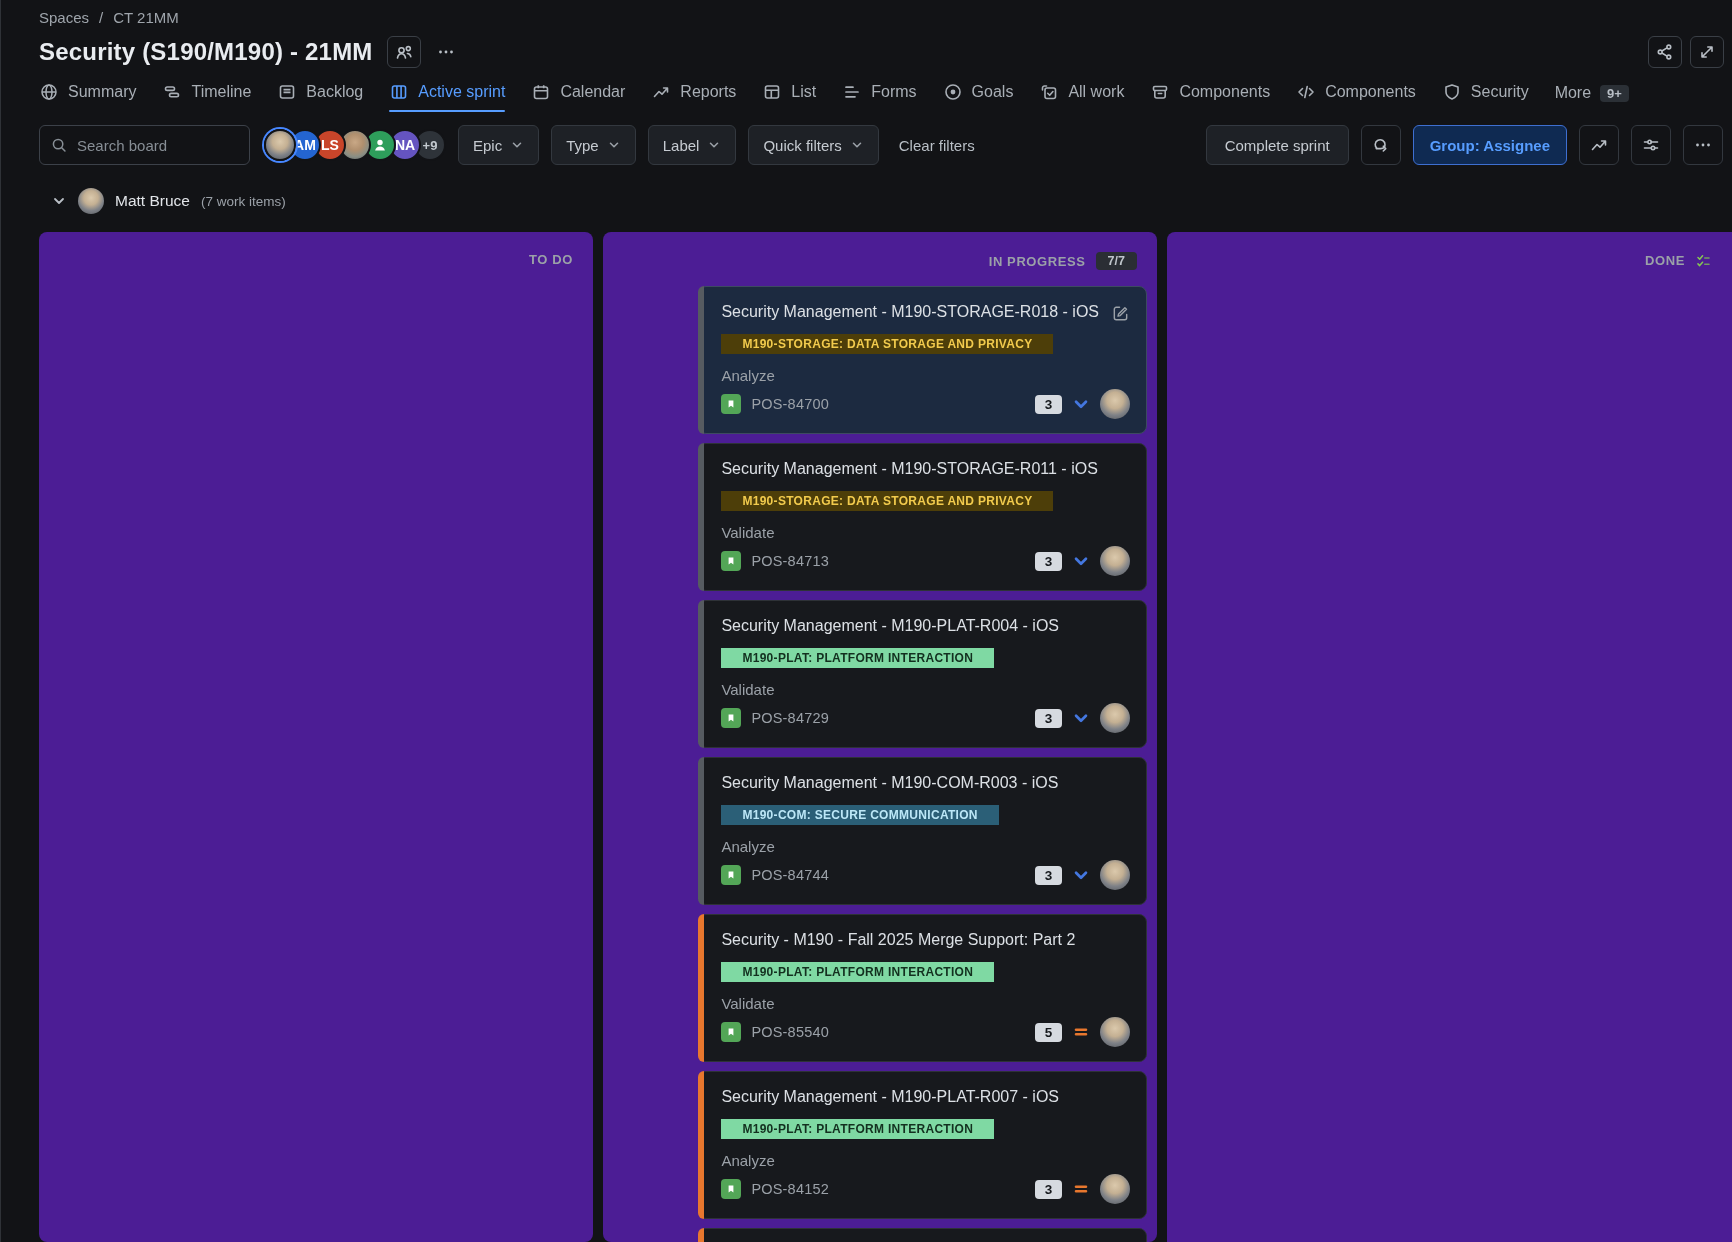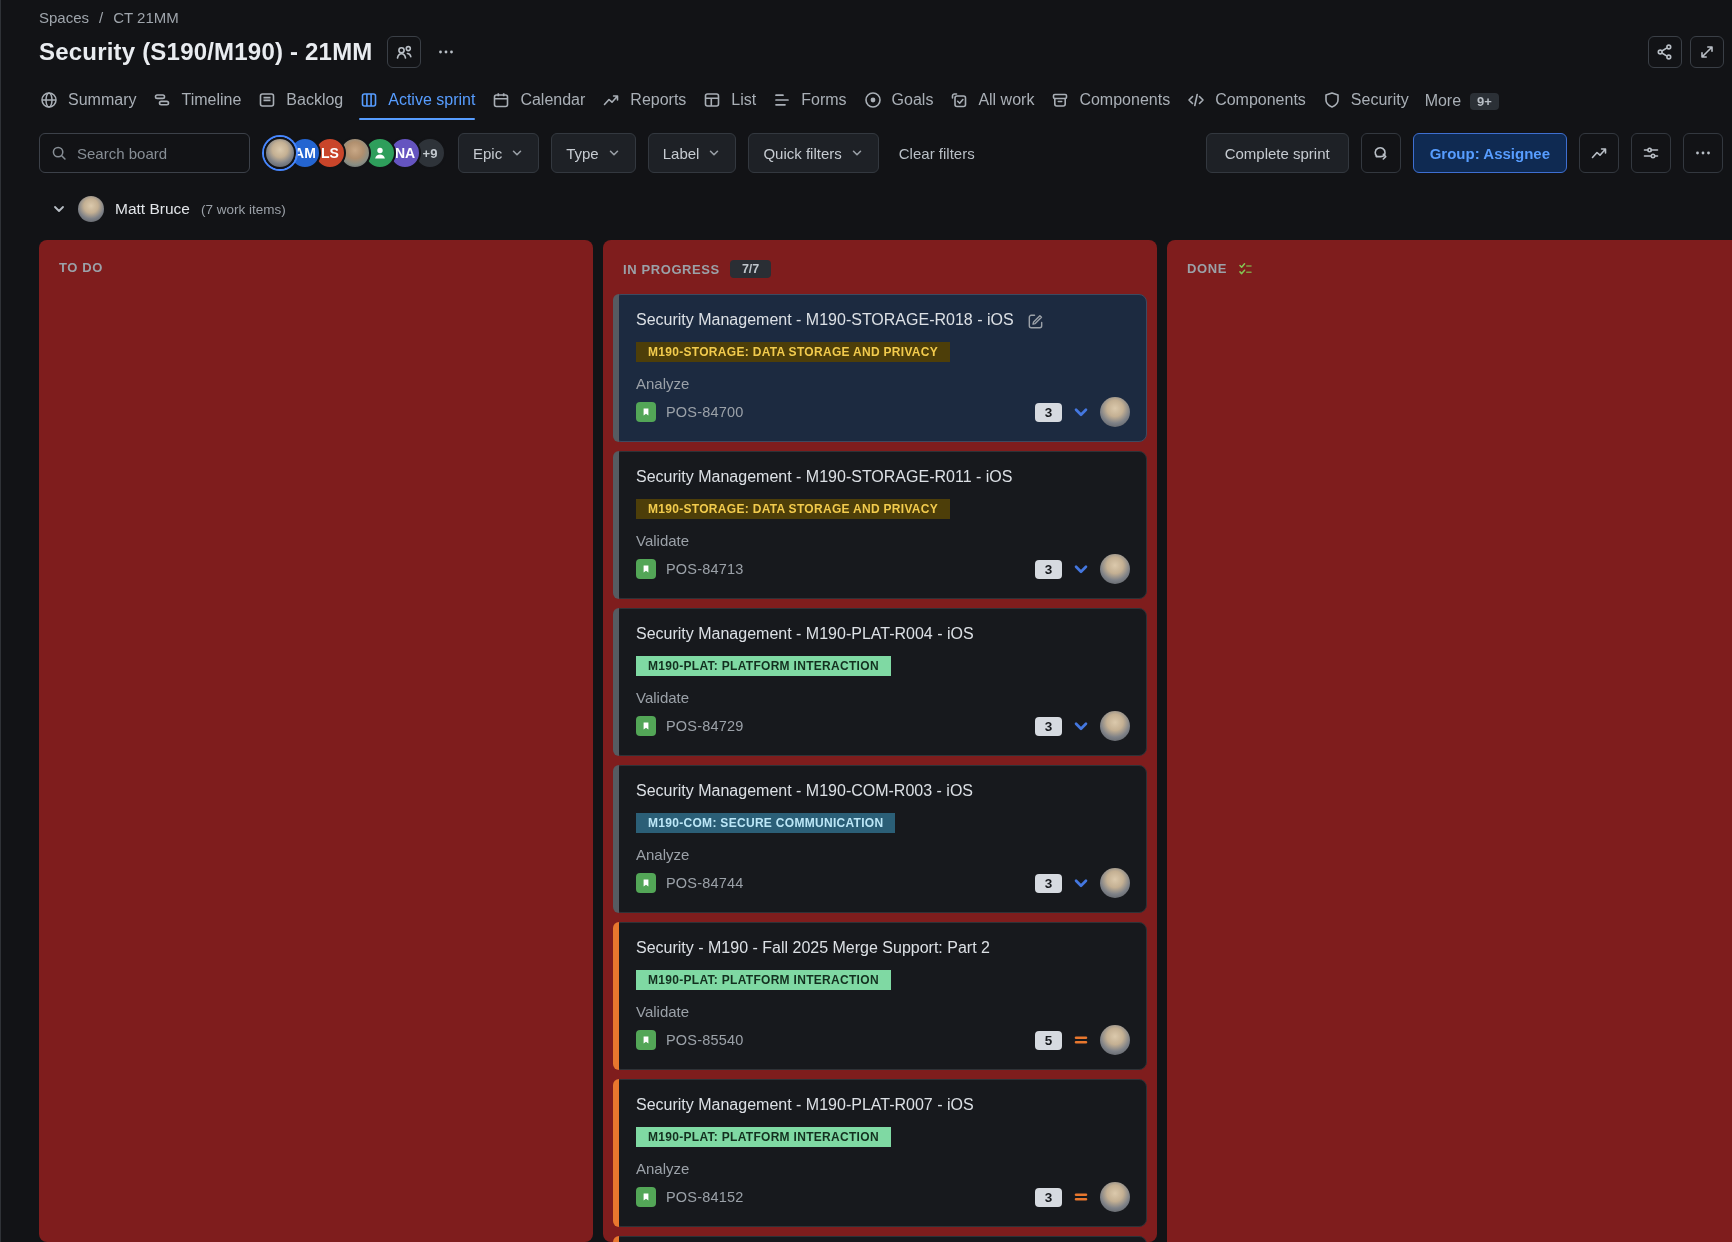--- a/index.html
+++ b/index.html
@@ -23,21 +23,21 @@
   .page-title { font-size: 24px; font-weight: 700; color: #E9ECF0; letter-spacing: .2px; margin-right: 6px; }
   .icon-btn {
     background: transparent; border: none; color: #B9BFC6;
     width: 34px; height: 32px; border-radius: 6px;
     display: inline-flex; align-items: center; justify-content: center; cursor: pointer;
   }
   .icon-btn.bordered { border: 1px solid #3A3F46; }
   .spacer { flex: 1; }
 
   
-  .tabs { display: flex; align-items: flex-end; gap: 16px; margin-top: 16px; height: 34px; }
+  .tabs { display: flex; align-items: flex-end; gap: 26px; margin-top: 8px; height: 34px; }
   .tab {
     display: flex; align-items: center; gap: 9px; cursor: pointer;
     font-size: 16px; color: #A9AFB6; padding-bottom: 10px; position: relative; white-space: nowrap;
   }
   .tab.active { color: #579DFF; }
   .tab.active::after { content: ""; position: absolute; left: 0; right: 0; bottom: 0; height: 2px; background: #579DFF; border-radius: 1px; }
   .tab .badge-pill { background: #2B3036; color: #B9BFC6; font-size: 13px; font-weight: 600; padding: 1px 7px; border-radius: 4px; }
 
   
   .toolbar { display: flex; align-items: center; gap: 12px; padding: 12px 9px 0 38px; height: 54px; flex: 0 0 auto; }
@@ -78,41 +78,41 @@
   
   .group-header { display: flex; align-items: center; gap: 11px; padding: 20px 38px 6px 50px; height: 56px; flex: 0 0 auto; }
   .group-chevron { color: #B9BFC6; cursor: pointer; display: flex; }
   .group-avatar { width: 26px; height: 26px; border-radius: 50%;
     background: radial-gradient(circle at 50% 38%, #DBC9AC 0%, #C4B093 34%, #7E8187 62%, #4E5257 100%); }
   .group-name { font-size: 15.5px; color: #E2E5E9; }
   .group-count { font-size: 13.5px; color: #9BA1A8; }
 
   
   .board { flex: 1; display: flex; gap: 10px; padding: 10px 0 0 38px; overflow: hidden; }
-  .column { width: 554px; flex-shrink: 0; background: #7f1d1d; border-radius: 8px; display: flex; flex-direction: column; overflow: hidden; }
+  .column { width: 554px; flex-shrink: 0; background: #4c1d95; border-radius: 8px; display: flex; flex-direction: column; overflow: hidden; align-items: flex-end; }
   .column.col-done { flex: 1; min-width: 0; border-radius: 8px 0 0 0; }
   .col-header { padding: 20px 20px 16px 20px; display: flex; align-items: center; gap: 10px;
     font-size: 13px; font-weight: 700; letter-spacing: .6px; color: #9BA1A8; }
   .count-badge { background: #2A2E34; color: #BFC5CB; font-size: 12.5px; font-weight: 700; padding: 2px 12px; border-radius: 4px; letter-spacing: 0; }
   .cards { padding: 0 10px 10px 10px; display: flex; flex-direction: column; gap: 9px; flex: 1; overflow: hidden; }
 
   .card {
     position: relative; background: #17191D; border: 1px solid #2E3237; border-radius: 8px;
     min-height: 148px; padding: 15px 16px 14px 22px; display: flex; flex-direction: column; cursor: pointer; flex-shrink: 0;
   }
   .card .stripe { position: absolute; left: -1px; top: -1px; bottom: -1px; width: 6px; border-radius: 8px 0 0 8px; background: #565B61; }
   .card.stripe-orange .stripe { background: #E8772E; }
   .card.state-selected { background: #1C2A40; border-color: #3D4A61; }
   .card.partial { min-height: 60px; }
 
   .card-title-row { display: flex; align-items: flex-start; gap: 12px; }
   .card-title { font-size: 16px; color: #DCE0E5; line-height: 1.3; }
   .edit-btn { background: none; border: none; color: #9BA1A8; cursor: pointer; padding: 0; margin-top: 2px; }
   .label { display: inline-block; margin-top: 11px; font-size: 12px; font-weight: 700; letter-spacing: .3px;
-    padding: 3px 12px; border-radius: 0; width: fit-content; white-space: nowrap; }
+    padding: 3px 21px; border-radius: 0; width: fit-content; white-space: nowrap; }
   .label.tone-yellow { background: #4D3E09; color: #F2CB4D; }
   .label.tone-green  { background: #7FD9A3; color: #13301F; }
   .label.tone-blue   { background: #2B5F77; color: #BCE7F7; }
   .card-status { margin-top: 13px; font-size: 15px; color: #9BA1A8; }
   .card-footer { margin-top: auto; display: flex; align-items: center; gap: 10px; }
   .type-icon { width: 20px; height: 20px; border-radius: 4px; background: #53A657; display: flex; align-items: center; justify-content: center; flex-shrink: 0; }
   .card-key { font-size: 14.5px; color: #9BA1A8; letter-spacing: .2px; }
   .footer-right { margin-left: auto; display: flex; align-items: center; gap: 9px; }
   .estimate { background: #D6DAE0; color: #16191D; font-size: 13.5px; font-weight: 700; padding: 2px 8px; border-radius: 4px; min-width: 27px; text-align: center; }
   .prio { width: 20px; height: 20px; display: flex; align-items: center; justify-content: center; }

